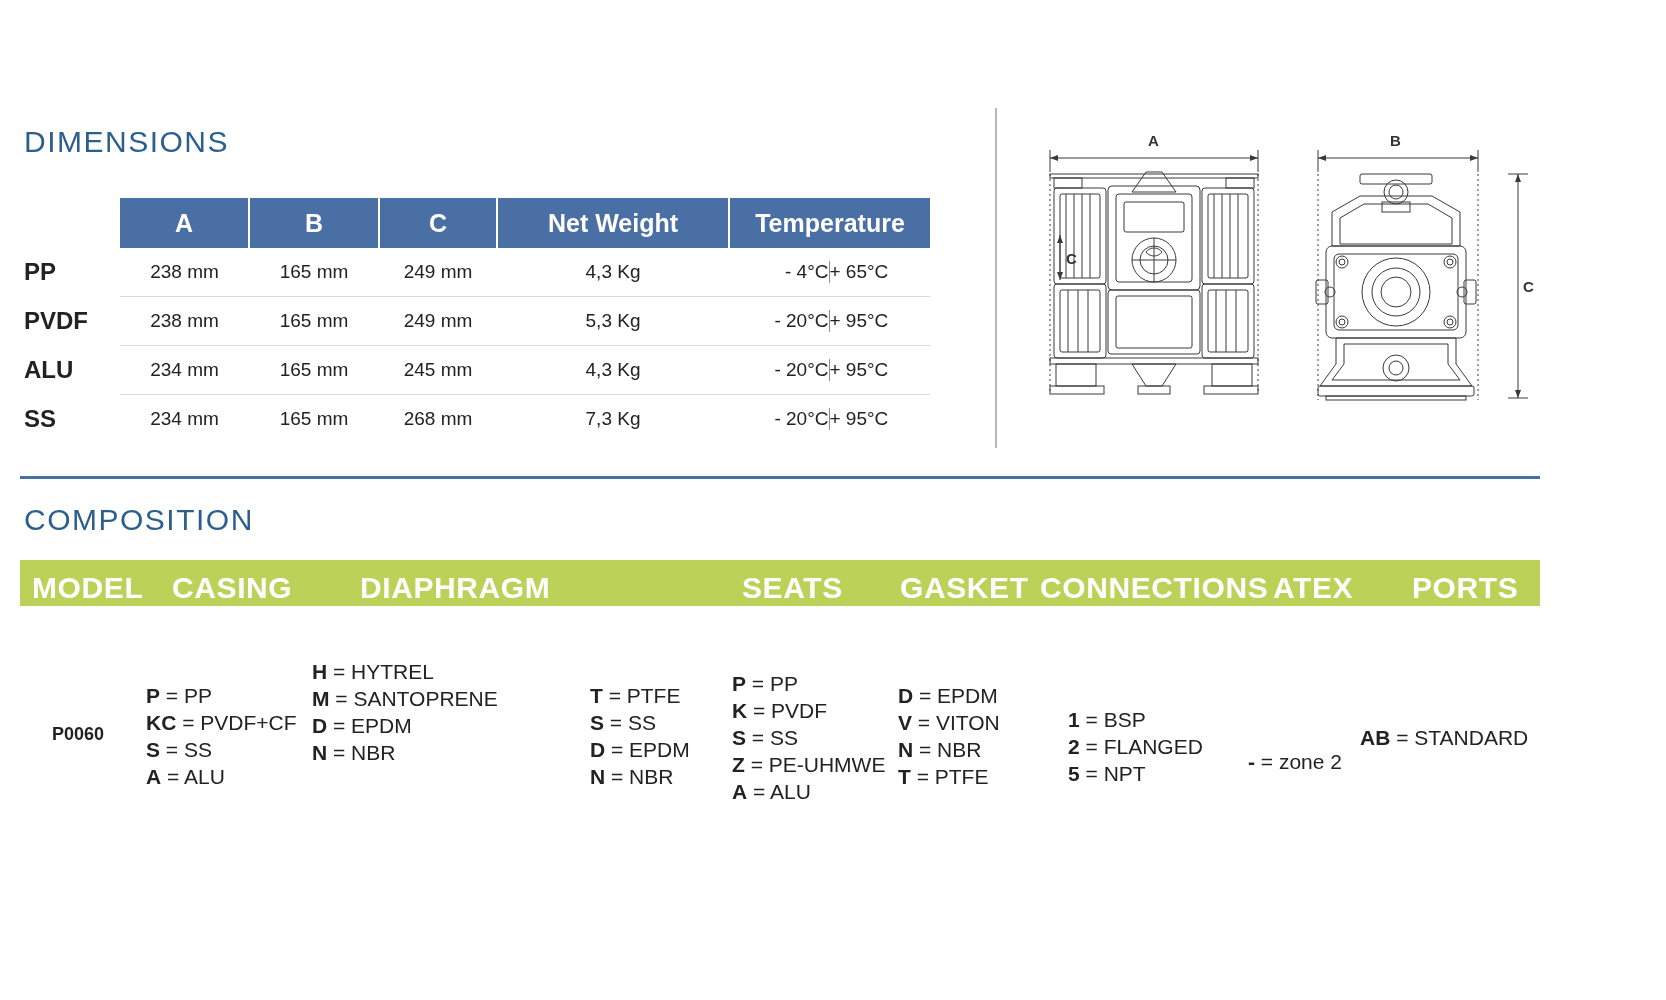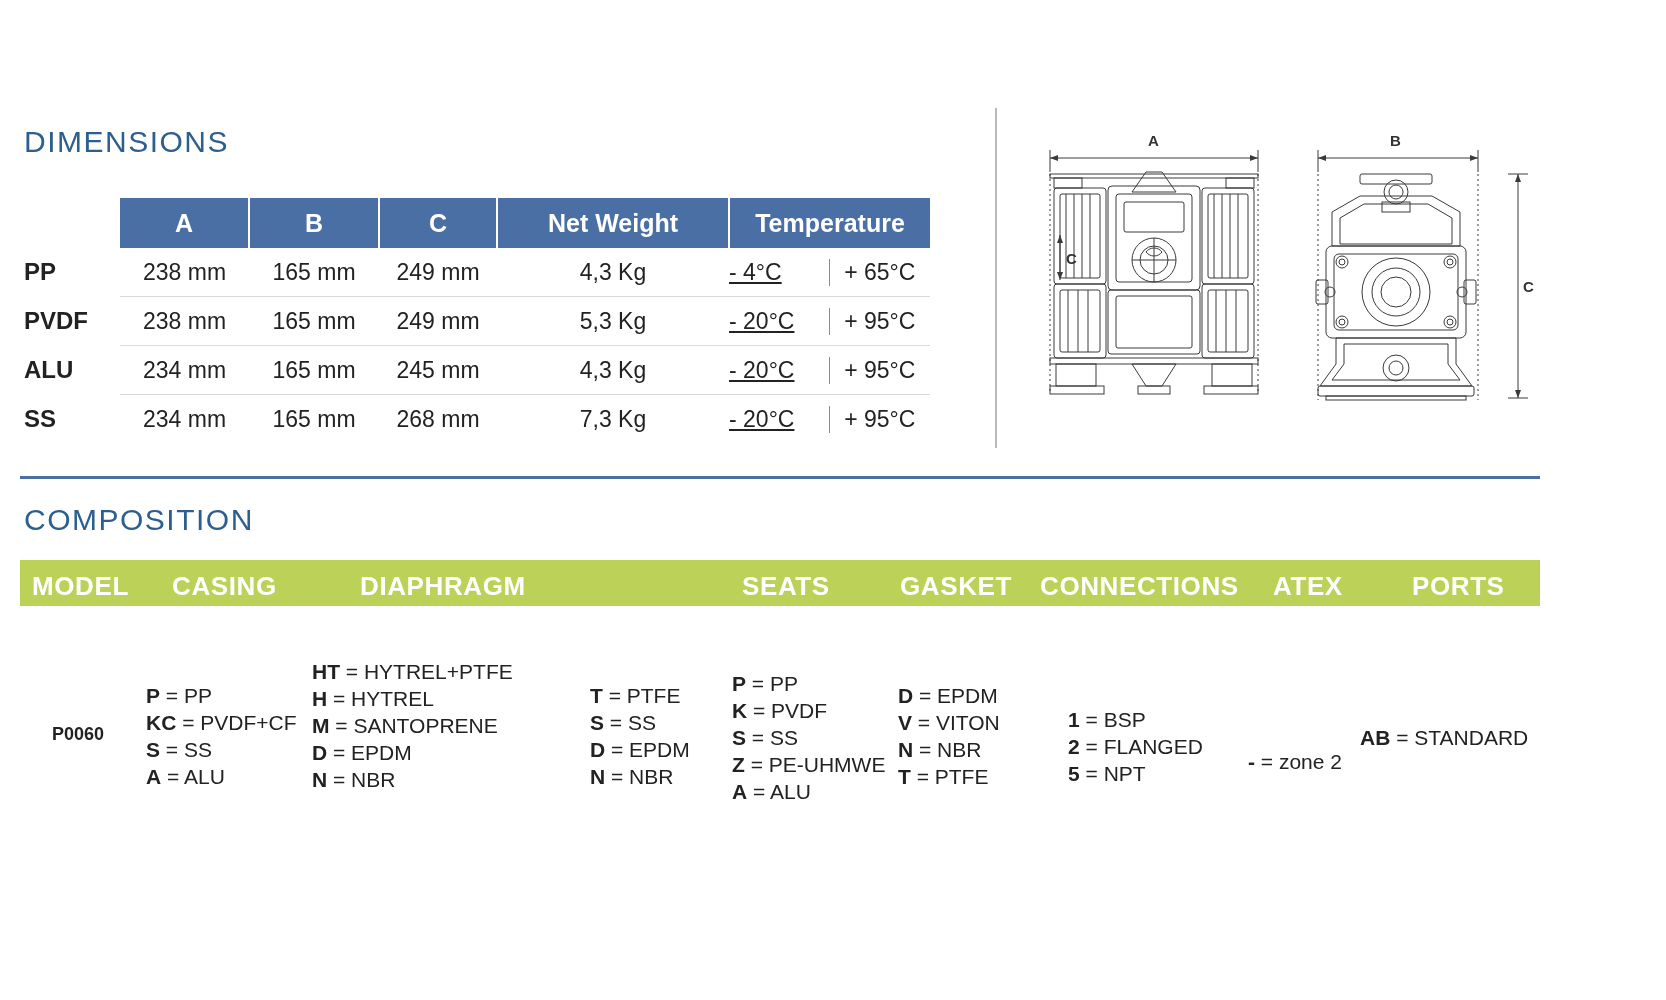--- a/index.html
+++ b/index.html
@@ -69,21 +69,21 @@
     border-right: none;
   }
   .dim-table thead th.last {
     border-right: none;
     margin-left: 24px;
   }
   .dim-table tbody td {
     height: 48px;
     text-align: center;
     color: #222;
-    font-size: 23px;
+    font-size: 19px;
     border-bottom: 1.5px solid #d9d9d9;
   }
   .dim-table tbody tr:last-child td {
     border-bottom: none;
   }
   .dim-table tbody td.rowlabel {
     font-weight: bold;
     text-align: left;
     padding-left: 6px;
     font-size: 24px;
@@ -96,28 +96,27 @@
   .w-net { width: 230px; }
   .w-temp { width: 200px; }
   .temp-cell {
     display: flex;
     align-items: center;
     justify-content: center;
     height: 48px;
   }
   .temp-min {
     width: 50%;
-    text-align: left;
+    text-align: right;
     border-right: 1.5px solid #8c8c8c;
     box-sizing: border-box;
-    text-decoration: underline;
   }
   .temp-max {
     width: 50%;
-    text-align: center;
+    text-align: left;
   }
 
   
   .hrule {
     position: absolute;
     left: 20px;
     top: 476px;
     width: 1520px;
     height: 3px;
     background: #4a6fa5;
@@ -137,21 +136,21 @@
   }
   .comp-head {
     background: #bcd158;
     height: 46px;
     position: relative;
   }
   .comp-head span {
     position: absolute;
     top: 11px;
     color: #ffffff;
-    font-size: 26px;
+    font-size: 30px;
     font-weight: bold;
     letter-spacing: 0.6px;
     white-space: nowrap;
   }
   .comp-body {
     position: relative;
     height: 230px;
   }
   .comp-col {
     position: absolute;
@@ -416,21 +415,20 @@
     <div class="model-cell">P0060</div>
 
     <div class="comp-col" style="left:126px; top:76px;">
       <div class="line"><b>P</b> = <span>PP</span></div>
       <div class="line"><b>KC</b> = <span>PVDF+CF</span></div>
       <div class="line"><b>S</b> = <span>SS</span></div>
       <div class="line"><b>A</b> = <span>ALU</span></div>
     </div>
 
     <div class="comp-col" style="left:292px; top:52px;">
-      <div class="line"><b>HT</b> = <span>HYTREL+PTFE</span></div>
       <div class="line"><b>H</b> = <span>HYTREL</span></div>
       <div class="line"><b>M</b> = <span>SANTOPRENE</span></div>
       <div class="line"><b>D</b> = <span>EPDM</span></div>
       <div class="line"><b>N</b> = <span>NBR</span></div>
     </div>
 
     <div class="comp-col" style="left:570px; top:76px;">
       <div class="line"><b>T</b> = <span>PTFE</span></div>
       <div class="line"><b>S</b> = <span>SS</span></div>
       <div class="line"><b>D</b> = <span>EPDM</span></div>

